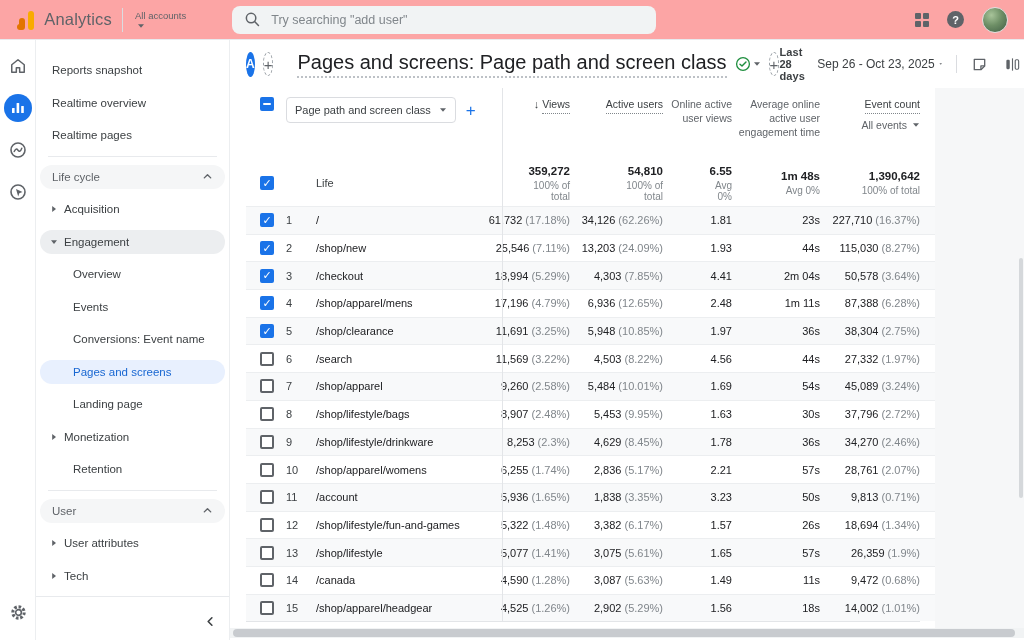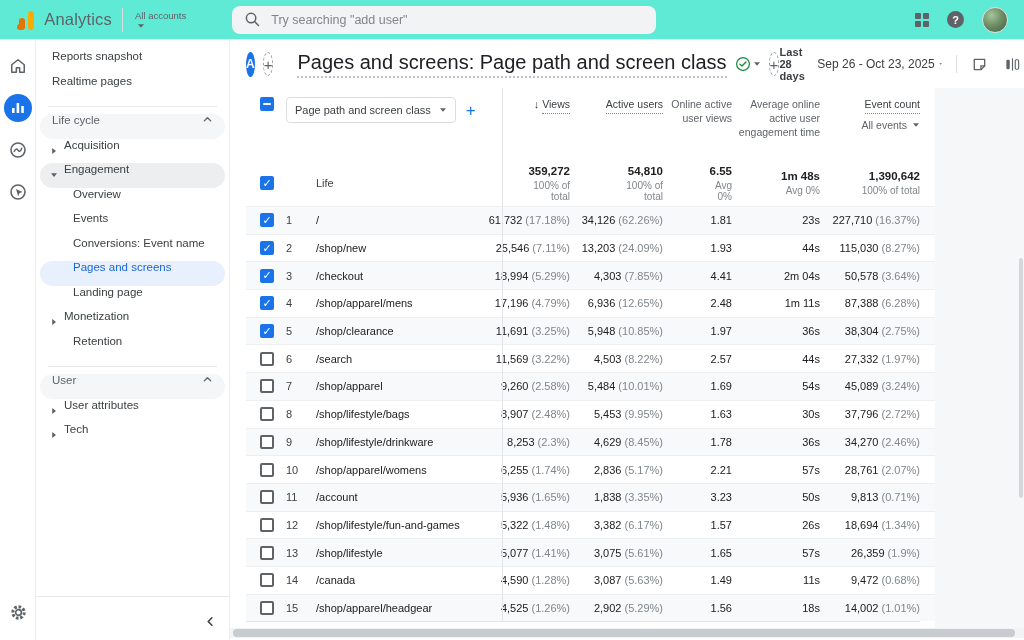--- a/index.html
+++ b/index.html
@@ -1,20 +1,20 @@
 <!DOCTYPE html>
 <html><head>
 <meta charset="utf-8">
 <style>
   * { margin:0; padding:0; box-sizing:border-box; }
   html,body { width:1024px; height:640px; overflow:hidden; background:#fff;
     font-family:"Liberation Sans","DejaVu Sans",sans-serif; color:#202124; }
 
   
-  .topbar { position:absolute; top:0; left:0; width:1024px; height:40px; background:#5eead4;
+  .topbar { position:absolute; top:0; left:0; width:1024px; height:40px; background:#fca5a5;
     border-bottom:1px solid #e8eaed; display:flex; align-items:center; z-index:5; }
   .logo-area { display:flex; align-items:center; padding-left:14px; width:112px; }
   .ga-logo { width:24px; height:20px; position:relative; margin-right:8px; }
   .ga-logo .bar-tall { position:absolute; right:2px; bottom:0; width:6px; height:19px; background:#f9ab00; border-radius:3px; }
   .ga-logo .bar-mid  { position:absolute; right:11px; bottom:0; width:6px; height:12px; background:#e37400; border-radius:3px; }
   .ga-logo .dot2     { position:absolute; left:3px; bottom:0; width:6px; height:6px; background:#e37400; border-radius:50%; }
   .brand { font-size:16.5px; color:#5f6368; letter-spacing:.2px; }
   .tb-divider { width:1px; height:24px; background:#dadce0; margin:0 12px 0 10px; }
   .accounts { display:flex; flex-direction:column; line-height:1.2; cursor:pointer; }
   .accounts .lbl { font-size:9.5px; color:#5f6368; }
@@ -33,21 +33,21 @@
   
   .rail { position:absolute; top:40px; left:0; width:36px; height:600px; background:#fff;
     border-right:1px solid #eceef0; display:flex; flex-direction:column; align-items:center; padding-top:12px; gap:14px; z-index:4; }
   .rail-ic { width:28px; height:28px; display:flex; align-items:center; justify-content:center; cursor:pointer; }
   .rail-ic.active { background:#1a73e8; border-radius:50%; }
   .rail-gear { position:absolute; bottom:14px; left:4px; }
 
   
   .sidebar { position:absolute; top:40px; left:36px; width:194px; height:600px; background:#fff;
     border-right:1px solid #eceef0; padding-top:10px; font-size:11.5px; color:#3c4043; z-index:3; }
-  .side-item { height:24.5px; display:flex; margin:0 4px; padding-left:12px;
+  .side-item { height:24.5px; display:flex; align-items:center; margin:8px 4px; padding-left:12px;
     border-radius:13px; cursor:pointer; white-space:nowrap; }
   .side-item.lvl1 { padding-left:6px; }
   .side-item.lvl2 { padding-left:33px; }
   .side-item .arr { width:16px; display:flex; align-items:center; justify-content:center; margin-right:2px; }
   .side-item.section { color:#5f6368; background:#f5f6f7; }
   .side-item.pill { background:#eceef0; }
   .side-item.active { background:#e8f0fe; color:#1967d2; }
   .side-item .chev-up { margin-left:auto; margin-right:12px; display:flex; }
   .side-divider { height:1px; background:#e8eaed; margin:7px 12px; }
   .side-footer { position:absolute; bottom:0; left:0; width:100%; height:44px; border-top:1px solid #e8eaed; }
@@ -190,20 +190,23 @@
       </svg>
   </span>
 </nav>
 
 <aside class="sidebar">
   <div id="sidebar-list">
       <div class="side-item lvl0">
         <span>Reports snapshot</span>
       </div>
       <div class="side-item lvl0">
+        <span>Realtime overview</span>
+      </div>
+      <div class="side-item lvl0">
         <span>Realtime pages</span>
       </div>
       <div class="side-divider"></div>
       <div class="side-item lvl0 section">
         <span>Life cycle</span>
         <span class="chev-up">
           <svg width="11" height="11" viewBox="0 0 12 12">
             <path d="M2.5 7.5 L6 4 L9.5 7.5" fill="none" stroke="#5f6368" stroke-width="1.5" stroke-linecap="round" stroke-linejoin="round"></path>
           </svg>
         </span>
@@ -574,21 +577,21 @@
             <div class="cell pagepath">/search</div>
             <div class="cell r">
               <span class="val">11,569</span>
               <span class="pct">(3.22%)</span>
             </div>
             <div class="cell r">
               <span class="val">4,503</span>
               <span class="pct">(8.22%)</span>
             </div>
             <div class="cell r">
-              <span class="val">2.57</span>
+              <span class="val">4.56</span>
             </div>
             <div class="cell r">
               <span class="val">44s</span>
             </div>
             <div class="cell r">
               <span class="val">27,332</span>
               <span class="pct">(1.97%)</span>
             </div>
           </div>
           <div class="grid8 trow">

